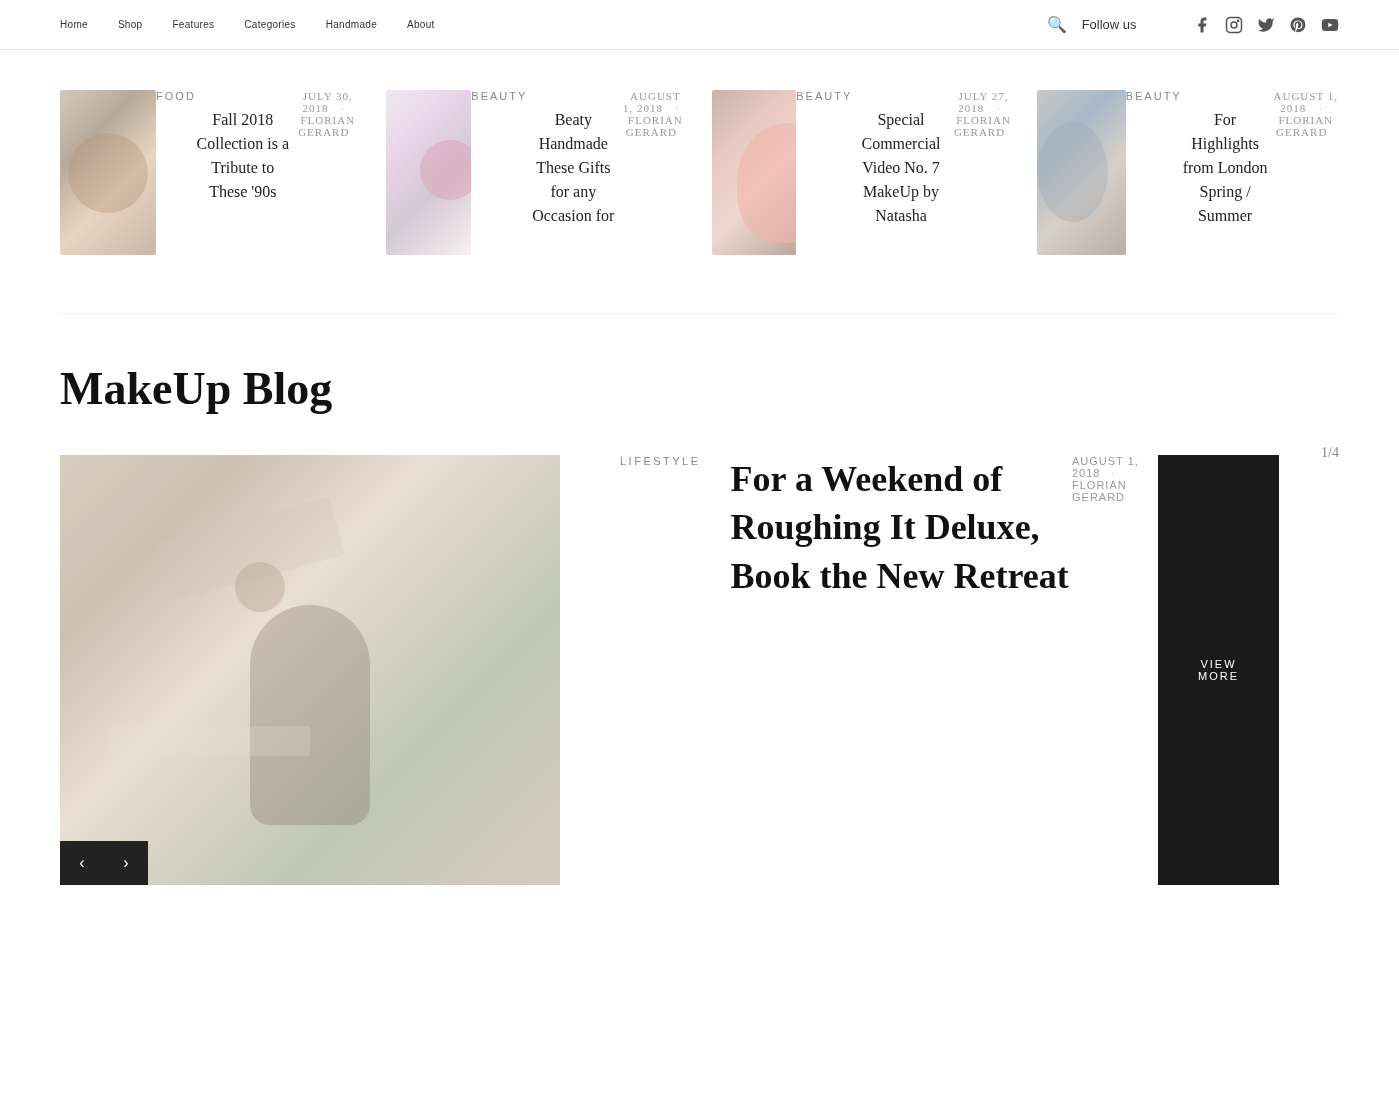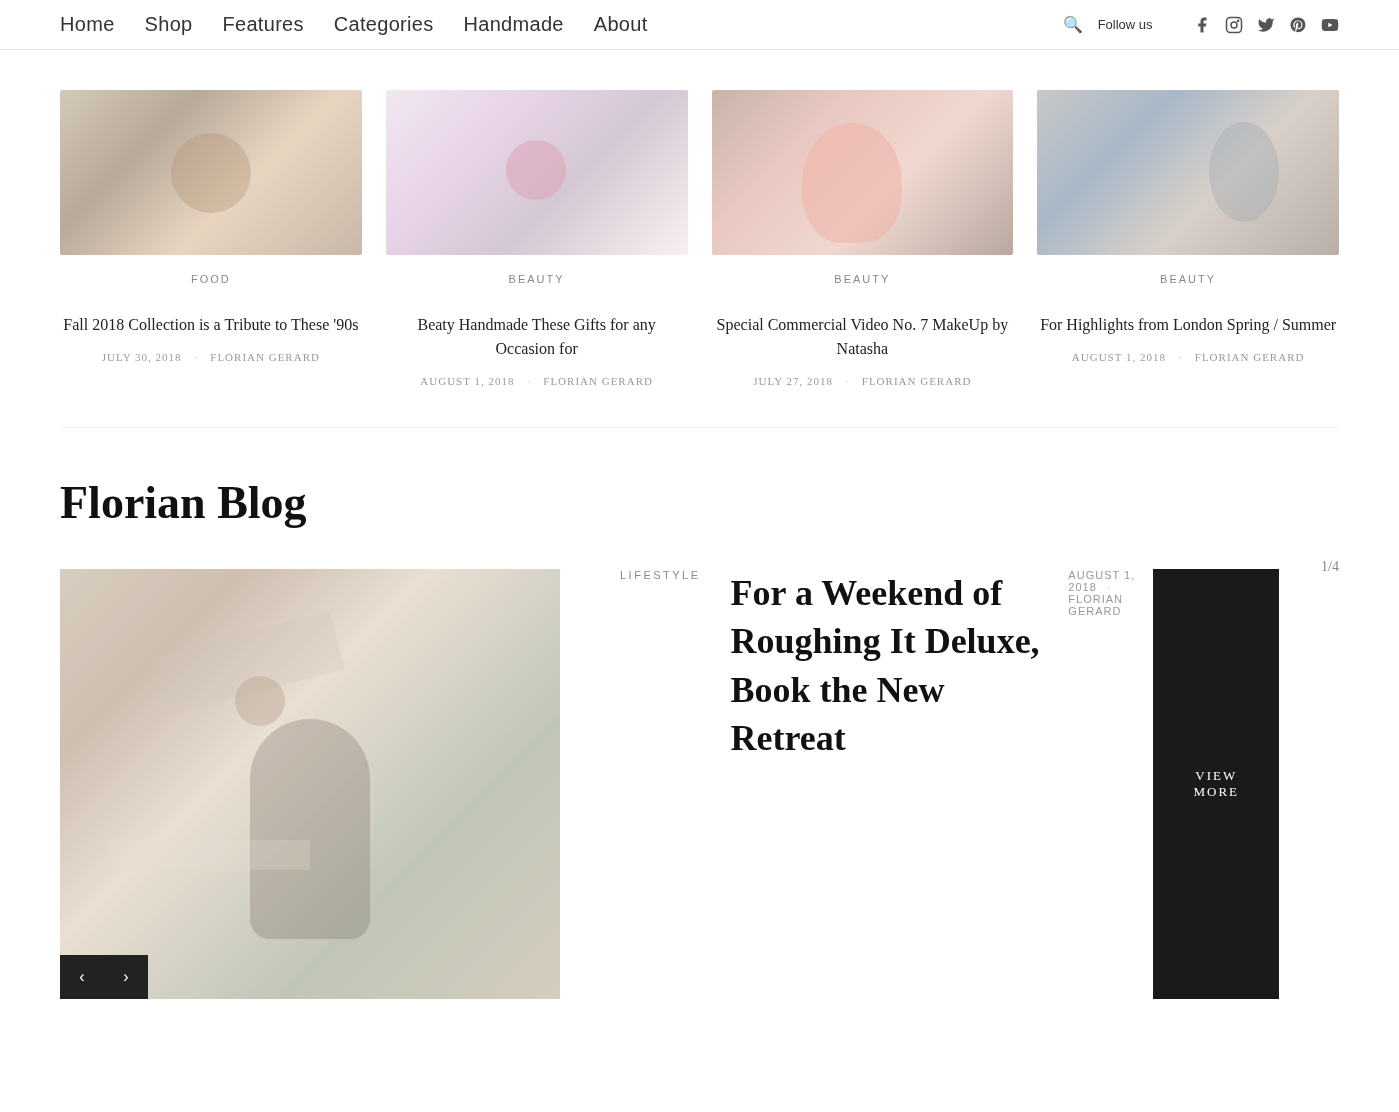--- a/index.html
+++ b/index.html
@@ -11,39 +11,39 @@
       align-items: center;
       justify-content: space-between;
       padding: 0 60px;
       height: 50px;
       border-bottom: 1px solid #e8e8e8;
     }
     .nav-left { display: flex; align-items: center; gap: 30px; }
     .nav-left a {
       text-decoration: none;
       color: #333;
-      font-size: 20px;
+      font-size: 10px;
       font-family: Arial, sans-serif;
       letter-spacing: 0.3px;
     }
     .nav-right { display: flex; align-items: center; gap: 14px; }
     .nav-right .search-icon { font-size: 16px; cursor: pointer; color: #555; }
-    .nav-right .follow-label { font-size: 13px; font-family: Arial, sans-serif; color: #333; margin-right: 0; text-align: center; }
+    .nav-right .follow-label { font-size: 13px; font-family: Arial, sans-serif; color: #333; margin-right: 16px; text-align: center; }
     .nav-right .social-icon { font-size: 16px; color: #555; cursor: pointer; }
 
     
     .cards-section {
       padding: 40px 60px 30px;
       display: flex;
       gap: 24px;
     }
     .card {
       flex: 1;
       display: flex;
-      flex-direction: column;
+      flex-direction: row;
     }
     .card-img {
       width: 100%;
       height: 165px;
       object-fit: cover;
       border-radius: 2px;
       background: #ccc;
       margin-bottom: 18px;
     }
     .card-img.food-img {
@@ -206,23 +206,23 @@
       color: #999;
       letter-spacing: 1px;
       margin-bottom: 40px;
     }
     .featured-meta .dot { color: #bbb; margin: 0 6px; }
     .view-more-btn {
       display: inline-block;
       background: #1a1a1a;
       color: #fff;
       padding: 16px 40px;
-      font-size: 13px;
+      font-size: 11px;
       letter-spacing: 2px;
-      font-family: Liberation Serif, serif;
+      font-family: Liberation Sans, sans-serif;
       text-transform: uppercase;
       cursor: pointer;
       border: none;
       width: fit-content;
     }
 
     
     .food-deco {
       position: absolute;
       top: 50%;
@@ -350,21 +350,21 @@
       <span class="dot">·</span>
       <span>FLORIAN GERARD</span>
     </div>
   </div>
 
 </div>
 
 <div class="section-divider"></div>
 
 <div class="featured-section">
-  <h1 class="blog-title">Florian Blog</h1>
+  <h1 class="blog-title">MakeUp Blog</h1>
 
   <div class="featured-content">
     <div class="featured-image">
       <div class="featured-image-overlay"></div>
 
       <div style="position:absolute;top:15%;left:20%;width:180px;height:60px;background:rgba(210,200,185,0.3);border-radius:4px;transform:rotate(-15deg);"></div>
       <div style="position:absolute;top:25%;left:35%;width:50px;height:50px;background:rgba(180,160,140,0.4);border-radius:50%;"></div>
       <div style="position:absolute;bottom:30%;left:10%;width:200px;height:30px;background:rgba(230,225,210,0.25);border-radius:2px;"></div>
       <div class="featured-nav-controls">
         <button class="nav-btn">‹</button>

